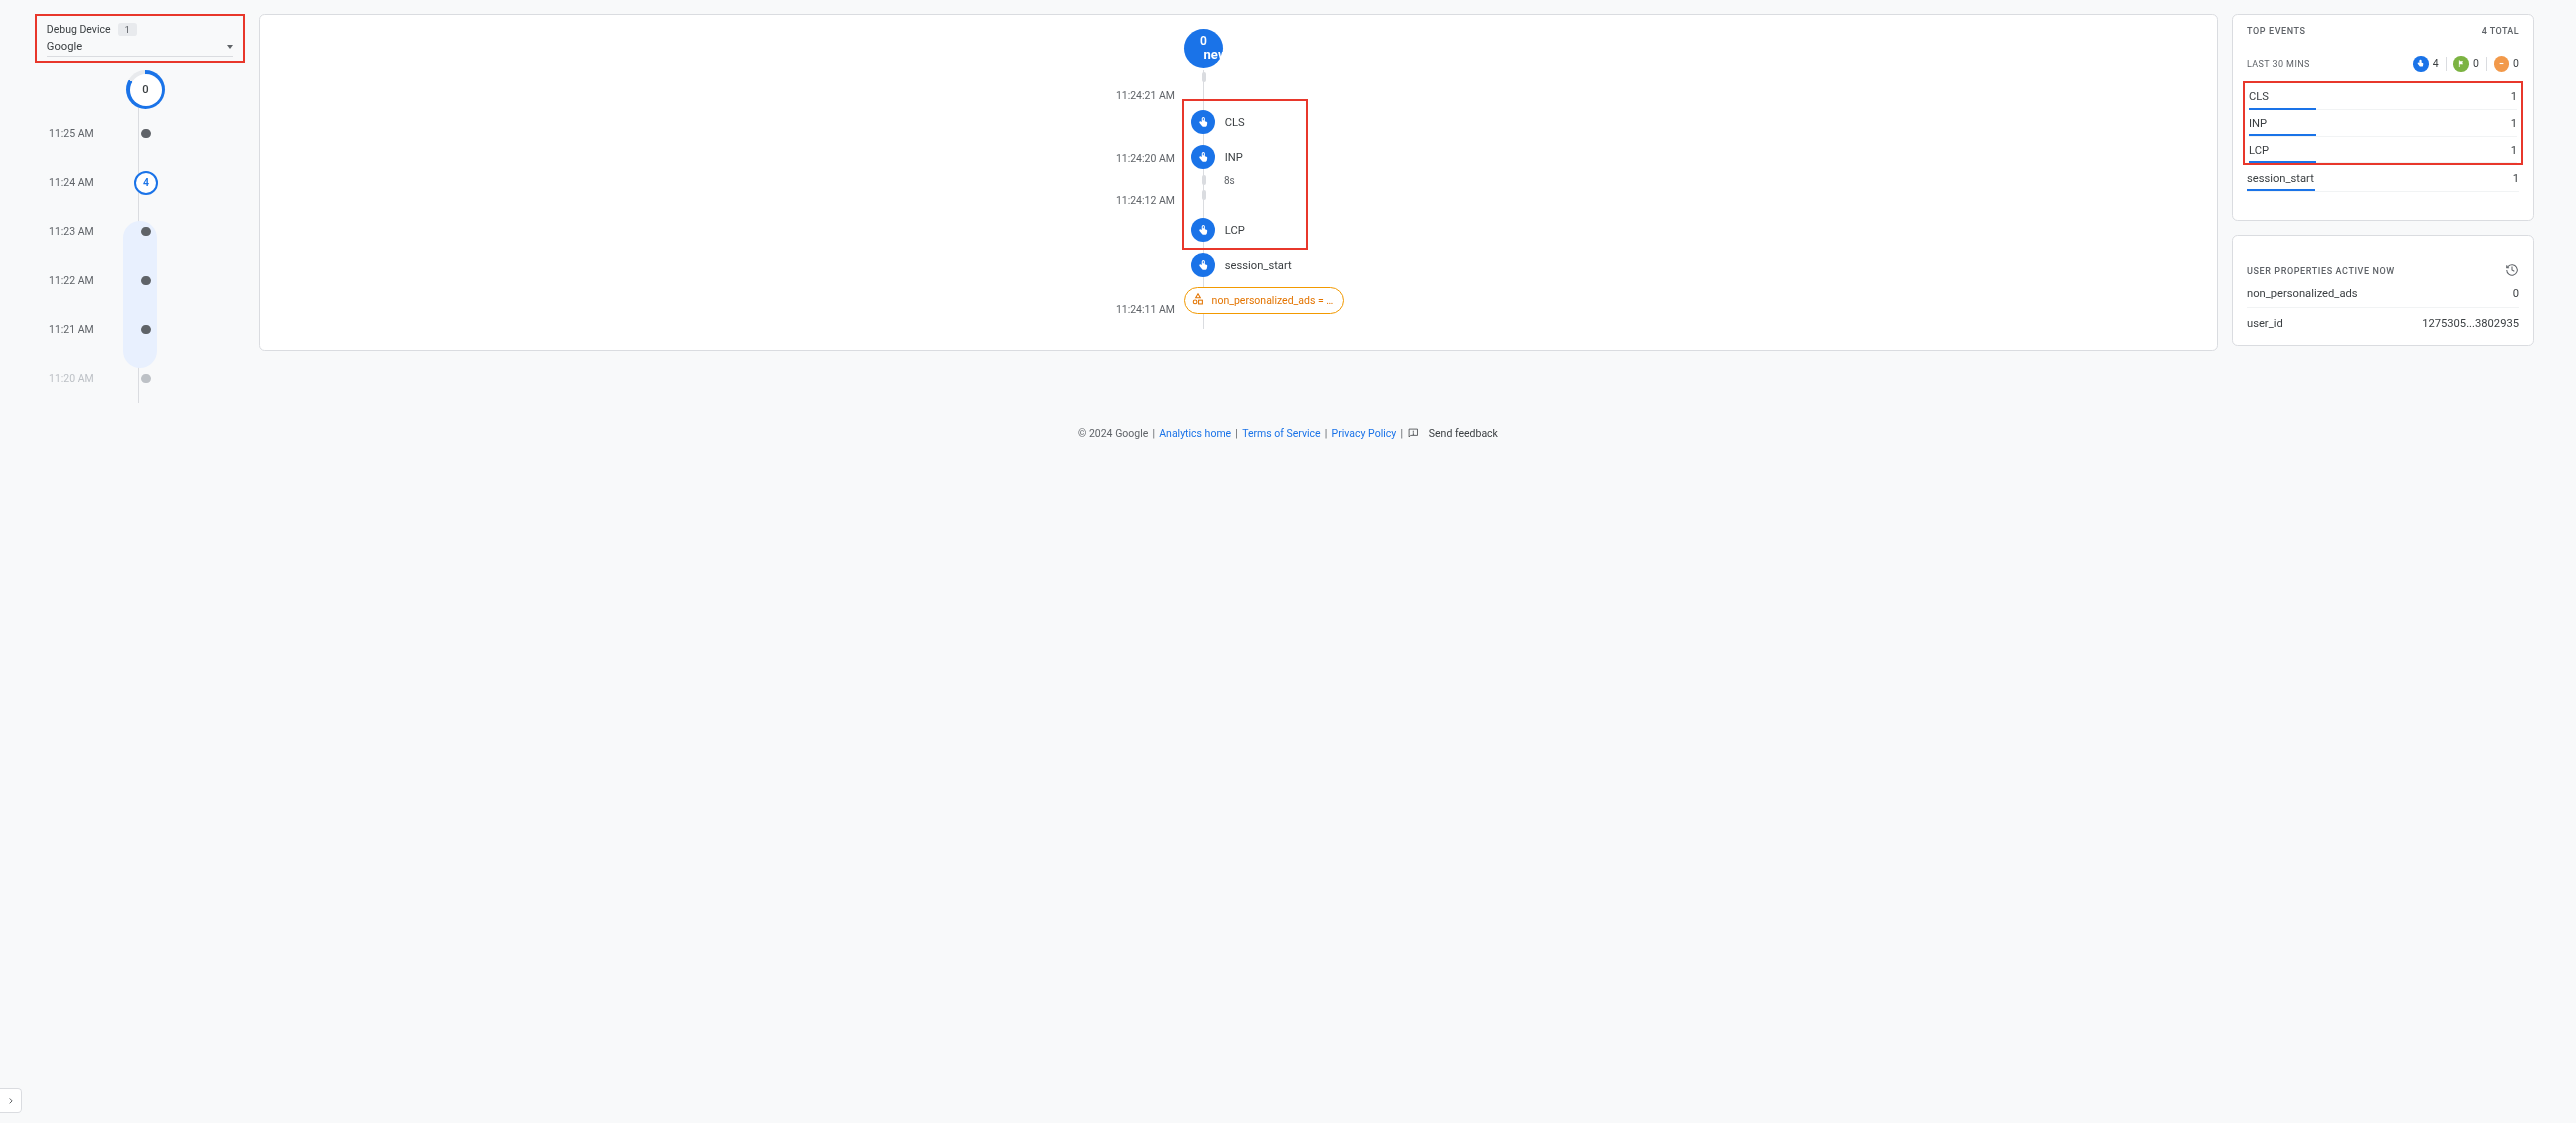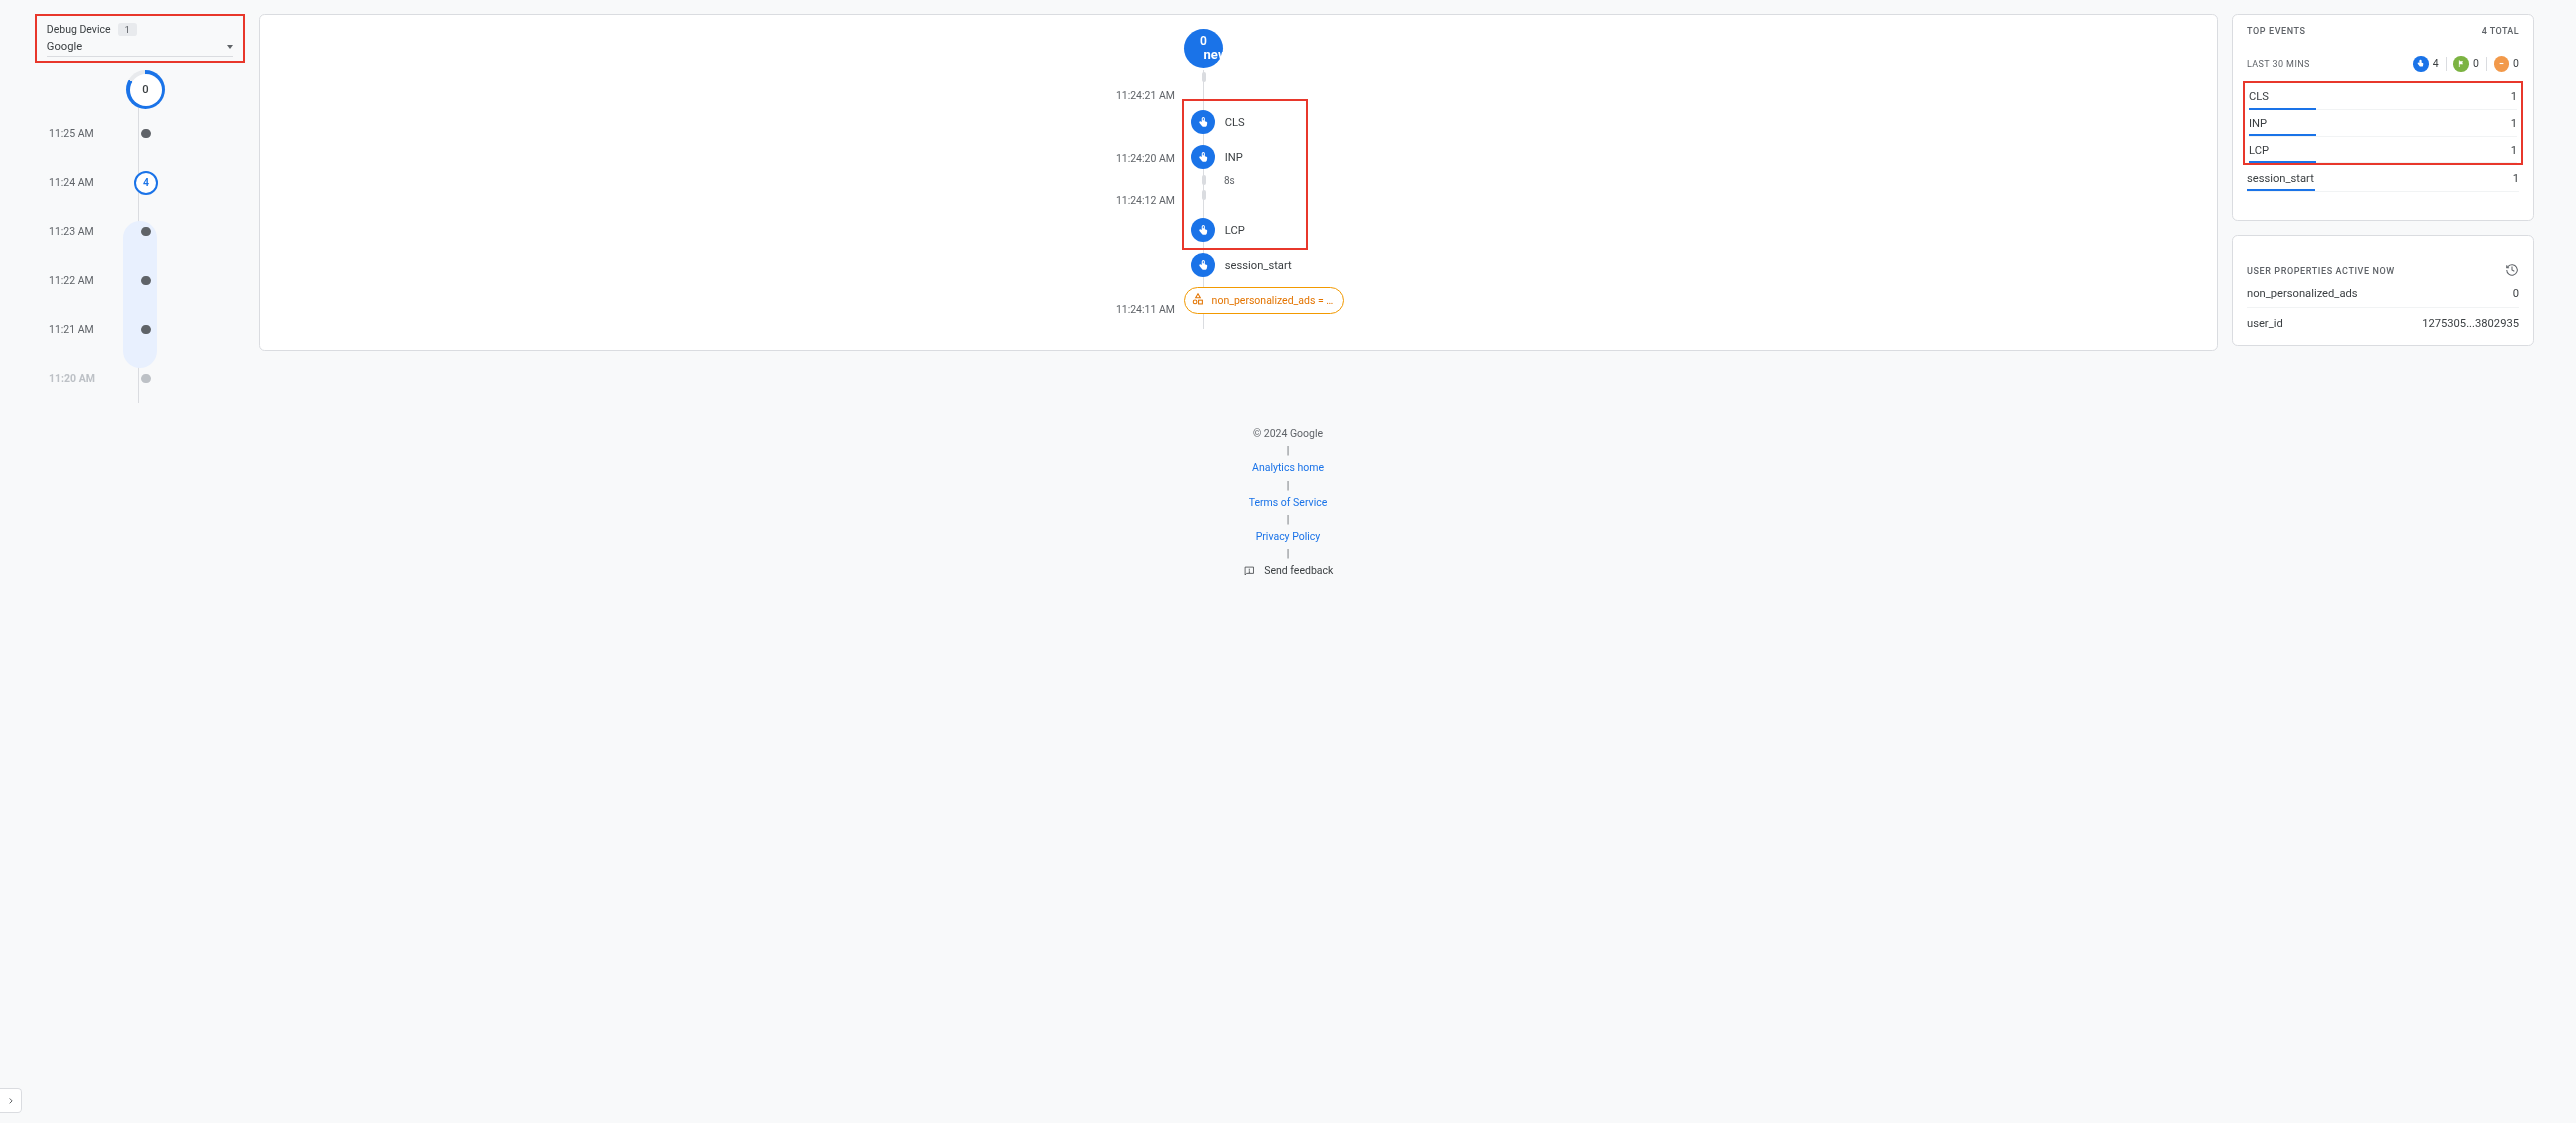--- a/index.html
+++ b/index.html
@@ -51,21 +51,21 @@
       margin-top: 7px;
       position: relative;
       padding-left: 7px;
     }
     .minute-row {
       display:flex; align-items:center; gap: 7px;
       height: 49px; position:relative;
       padding-left: 7px;
     }
     .minute-row .time { width: 55px; font-size:10.5px; color:#5f6368;}
-    .minute-row.faded .time { color:#bdc1c6;font-weight:bold; }
+    .minute-row.faded .time { color:#bdc1c6; }
     .timeline-line {
       position:absolute; left:103px; top:38px; bottom:0; width:1.4px; background:#dadce0;
     }
     .active-range {
       position:absolute; left:88px; top:151px; height:147px; width:34px;
       background:#e8f0fe; border-radius:17px;
     }
     .minute-node {
       width:9.8px;height:9.8px;border-radius:50%;background:#5f6368;
       position:absolute; left:99px; top:50%; transform:translateY(-50%);
@@ -187,21 +187,21 @@
     }
     .history-icon svg{width:14px;height:14px;stroke:#5f6368;fill:none;}
     .prop-row{
       display:flex;justify-content:space-between;padding:8.4px 0 7px 0;
       border-bottom:0.7px solid #f1f3f4;font-size:11.2px;
     }
 
     
     .footer{
       text-align:center;padding:9.8px 0 17px 0;font-size:10.5px;color:#5f6368;
-      display:flex;justify-content:center;align-items:center;gap:4.2px;flex-wrap:wrap;flex-direction:column;
+      display:flex;justify-content:center;align-items:center;gap:4.2px;flex-wrap:wrap;
     }
     .footer a{color:#1a73e8;text-decoration:none;}
     .footer .fb{display:inline-flex;align-items:center;gap:9px;color:#3c4043;cursor:pointer;}
     .footer .fb svg{width:12.6px;height:12.6px;fill:none;stroke:#3c4043;stroke-width:1.5;}
 
     
     .expand-btn{
       position:fixed;left:0;bottom:9.8px;width:22.4px;height:25px;
       background:#fff;border:0.7px solid #dadce0;border-left:none;
       border-radius:0 4.2px 4.2px 0;display:flex;align-items:center;justify-content:center;

